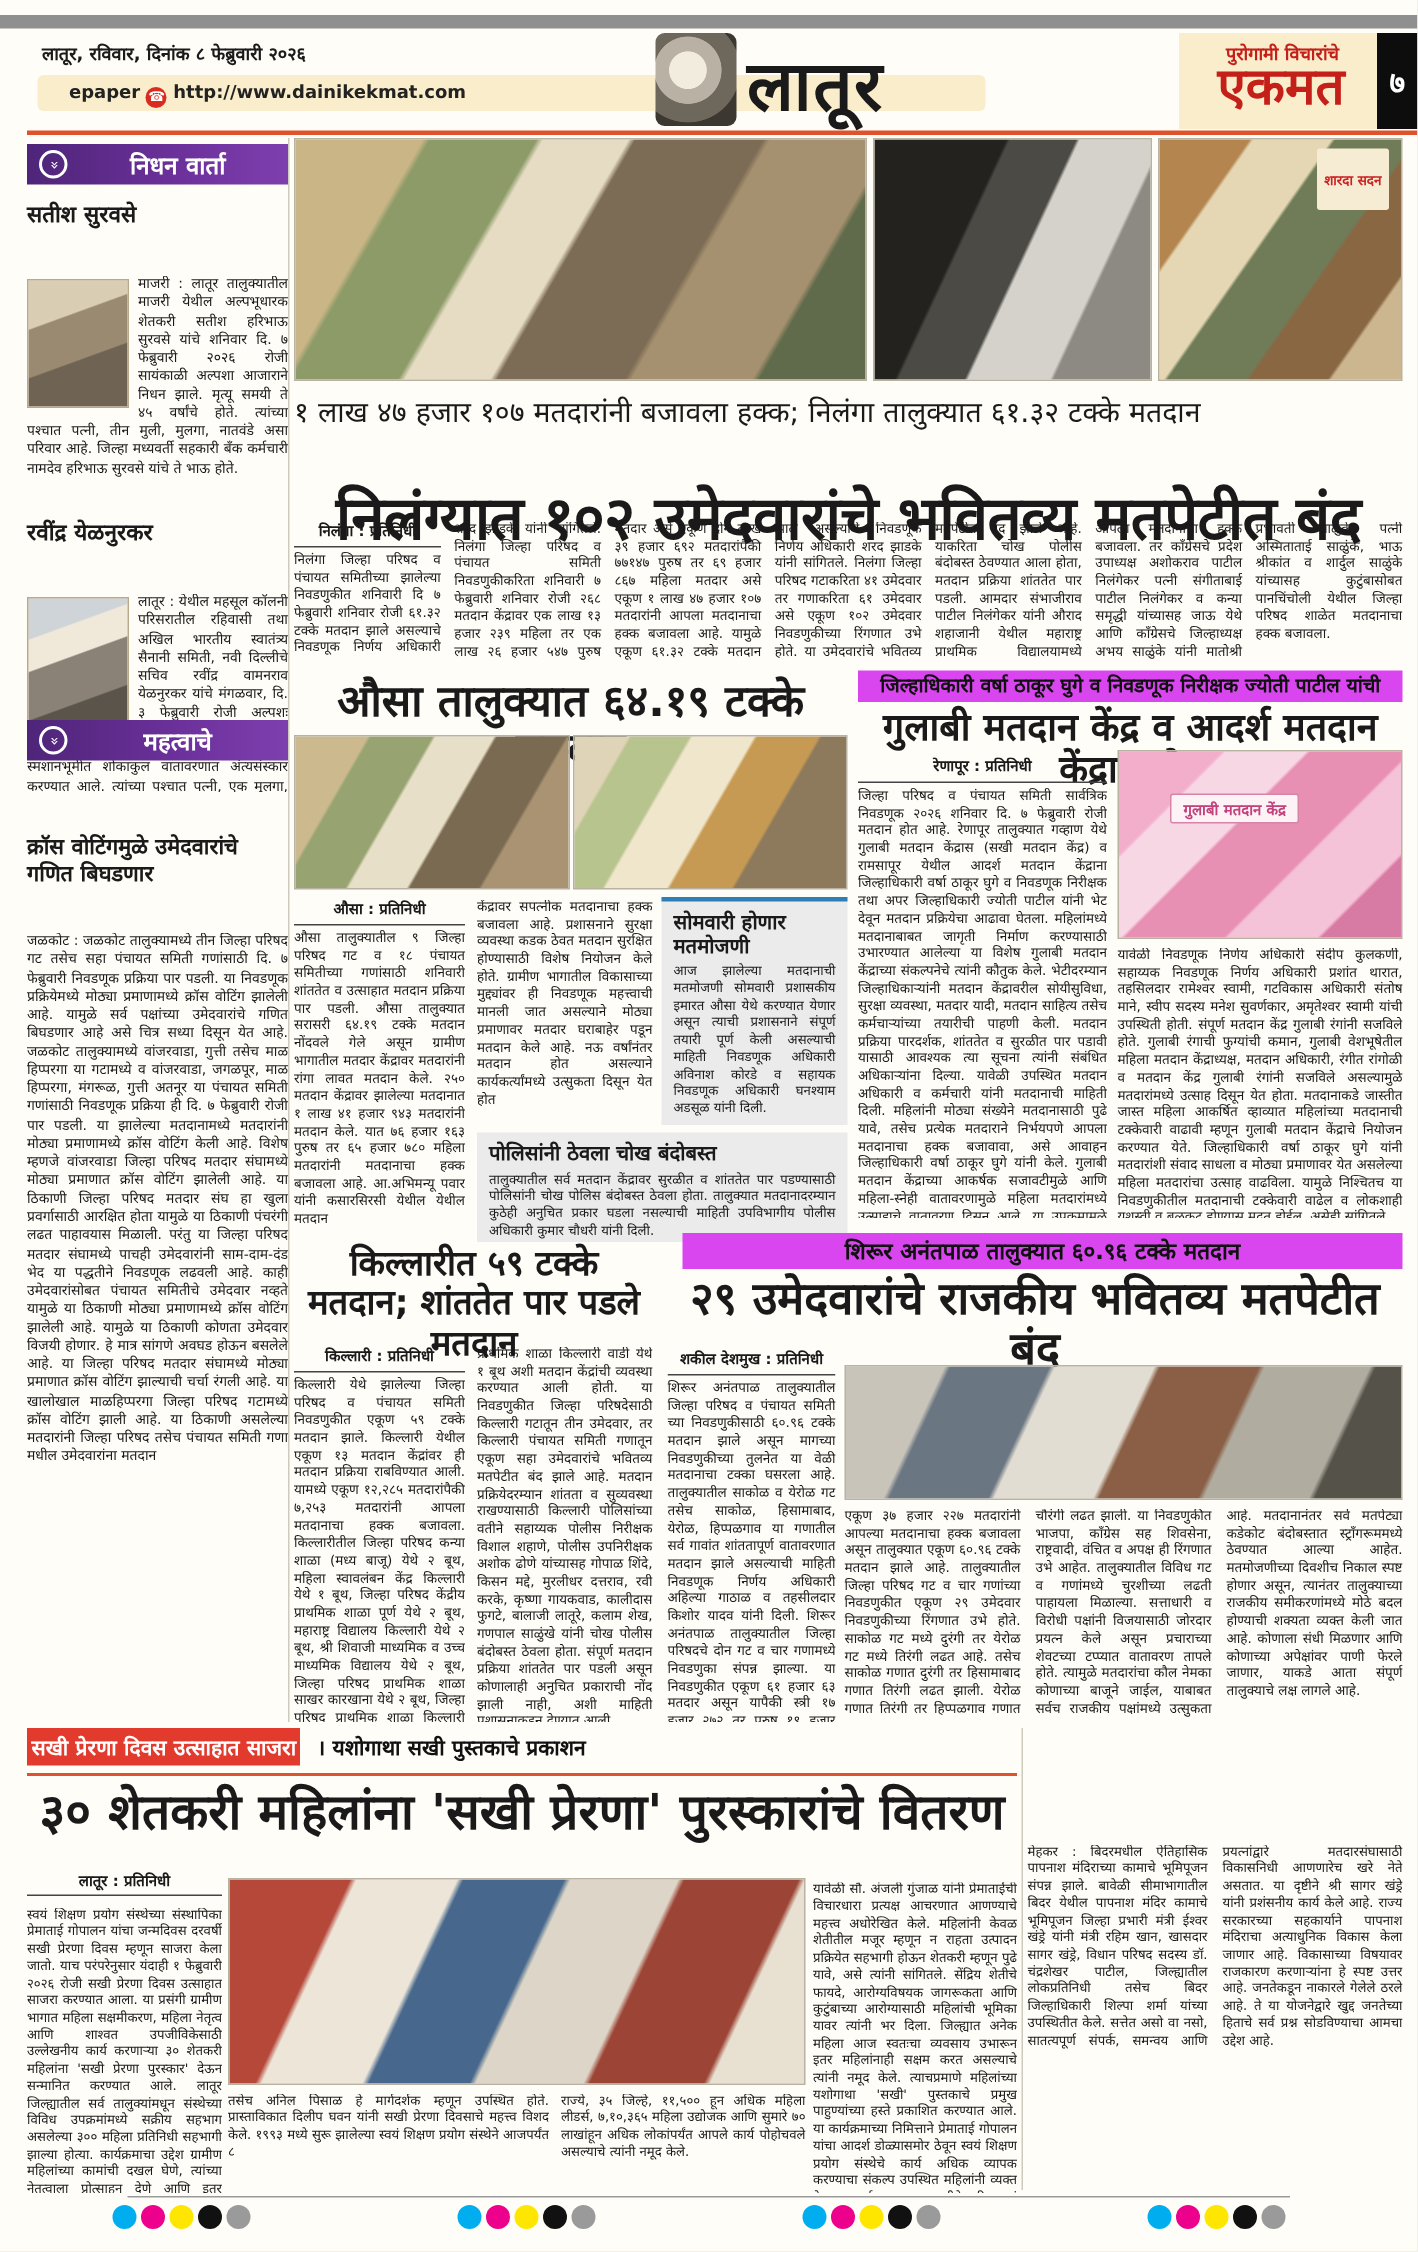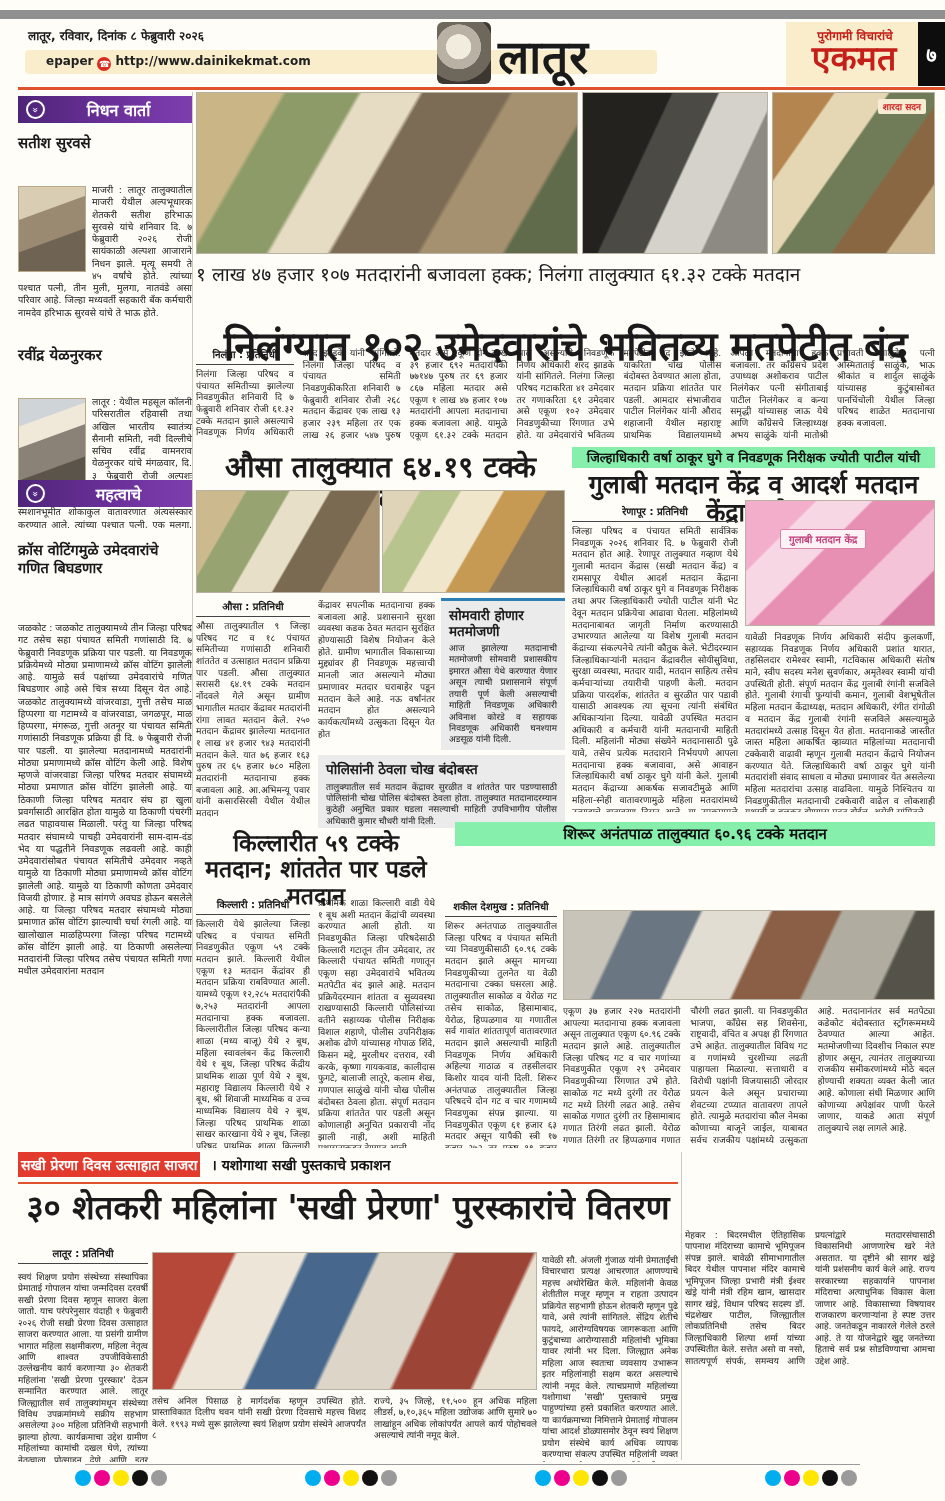--- a/index.html
+++ b/index.html
@@ -30,26 +30,26 @@
            display:flex;align-items:center;gap:8px;padding:0 8px;box-sizing:border-box;}
   .sechead .ring{width:15px;height:15px;border:2px solid #fff;border-radius:50%;flex:0 0 auto;
                  display:flex;align-items:center;justify-content:center;}
   .sechead .ring i{font-style:normal;font-size:10px;line-height:1;transform:rotate(90deg);display:block;}
   .sechead .t{flex:1;text-align:center;font-size:16px;font-weight:bold;}
   .obitname{font-size:15px;font-weight:bold;margin:8px 0 4px 0;}
   .portrait{float:left;width:66px;height:84px;margin:2px 6px 2px 0;border:1px solid #b9a98a;
             background:linear-gradient(160deg,#d9cdb4 0 30%,#9a8a72 31% 60%,#6f6354 61%);}
   .portrait2{background:linear-gradient(160deg,#cfd4d9 0 25%,#f0e8d8 26% 45%,#8a8276 46% 75%,#5a544a 76%);}
   .sbbody{font-size:9.3px;line-height:1.32;margin-top:32px;}
-  .sbhead2{font-size:14.5px;font-weight:900;line-height:1.25;margin:5px 0 5px 0;}
+  .sbhead2{font-size:14.5px;font-weight:900;line-height:1.25;margin:20px 0 5px 0;}
   .vr{width:1px;background:#cfcabe;}
   
   .ph{border:1px solid #b9b2a2;box-sizing:border-box;}
   .ph .lbl{position:absolute;top:6px;right:8px;background:#f6ecd4;color:#c22;font-size:9px;
-           font-weight:bold;padding:1px 5px;border-radius:2px;}
+           font-weight:bold;padding:14px 5px;border-radius:2px;}
   .ph1{background:linear-gradient(120deg,#c9b586 0 18%,#8d9b68 19% 34%,#e6dcc4 35% 47%,#7d6c55 48% 66%,#a5906f 67% 84%,#5f6b4a 85%);}
   .ph2{background:linear-gradient(115deg,#23221f 0 34%,#4c4a45 35% 52%,#d4d2ca 53% 74%,#8c8a82 75%);}
   .ph3{background:linear-gradient(125deg,#b5854f 0 22%,#e5d7b4 23% 42%,#6f7c57 43% 62%,#8a6743 63% 82%,#cbb690 83%);}
   .ph4{background:linear-gradient(120deg,#ccba8e 0 20%,#97a471 21% 38%,#e8dfc8 39% 55%,#7a6a52 56% 75%,#aa9372 76%);}
   .ph5{background:linear-gradient(120deg,#e0d4b8 0 15%,#b8c48e 16% 32%,#f0e6cc 33% 50%,#c79a53 51% 68%,#8d7a5c 69%);}
   .phpink{background:linear-gradient(135deg,#f2aecb 0 22%,#f8d7e5 23% 40%,#e88fb4 41% 62%,#f5c3d7 63% 82%,#d87ba4 83%);}
   .phshirur{background:linear-gradient(115deg,#c8c4ba 0 16%,#6a7682 17% 33%,#e2ddd2 34% 50%,#8a5f46 51% 67%,#b0aca0 68% 85%,#55524a 86%);}
   .phsakhi{background:linear-gradient(115deg,#b6483a 0 18%,#ece5d8 19% 34%,#47688c 35% 50%,#ddd6c8 51% 67%,#9c4435 68% 85%,#e8e0d0 86%);}
   .pinklabel{position:absolute;left:34px;top:28px;background:#fdf3f7;border:1px solid #d884a8;color:#c2427c;
              font-size:10px;font-weight:bold;padding:2px 8px;border-radius:2px;}
@@ -59,21 +59,21 @@
   .body9{font-size:9px;line-height:1.3;}
   .cols7{column-count:7;column-gap:9px;}
   .cols3{column-count:3;column-gap:10px;}
   .cols2{column-count:2;column-gap:10px;}
   .datelineb{display:block;font-weight:bold;text-align:center;border-bottom:1px solid #444;
              padding-bottom:3px;margin-bottom:4px;font-size:10px;}
   .h2a{font-size:29px;font-weight:900;text-align:center;line-height:1.1;}
   .h2b{font-size:25px;font-weight:900;text-align:center;line-height:1.1;}
   .h2c{font-size:23px;font-weight:900;text-align:center;line-height:1.15;}
   .h2d{font-size:30px;font-weight:900;text-align:center;line-height:1.1;}
-  .yellowband{background:#86efac;font-weight:900;text-align:center;color:#111;}
+  .yellowband{background:#d946ef;font-weight:900;text-align:center;color:#111;}
   .graybox{background:#ebebeb;box-sizing:border-box;padding:7px 8px;}
   .graybox .bt{font-size:13.5px;font-weight:900;line-height:1.15;margin-bottom:4px;}
   .graybox .bb{font-size:8.8px;line-height:1.3;}
   .bluetop{border-top:3px solid #2e7fb5;}
   .redband .chip{display:inline-block;background:#e23b2e;color:#fff;font-size:14px;font-weight:900;
                  padding:3px 3px;}
   .redband .rest{font-size:14px;font-weight:bold;color:#111;margin-left:6px;}
   .h2sakhi{font-size:33px;font-weight:900;text-align:center;line-height:1.1;}
   .h2bidar{font-size:23px;font-weight:900;text-align:center;line-height:1.25;}
   .footrule{left:85px;top:1464px;width:775px;height:1px;background:#9a9a9a;}
@@ -171,20 +171,21 @@
   <div class="abs body9 just hidef" style="left:745px;top:632px;width:190px;height:180px;">यावेळी निवडणूक निर्णय अधिकारी संदीप कुलकर्णी, सहाय्यक निवडणूक निर्णय अधिकारी प्रशांत थारात, तहसिलदार रामेश्वर स्वामी, गटविकास अधिकारी संतोष माने, स्वीप सदस्य मनेश सुवर्णकार, अमृतेश्वर स्वामी यांची उपस्थिती होती. संपूर्ण मतदान केंद्र गुलाबी रंगांनी सजविले होते. गुलाबी रंगाची फुग्यांची कमान, गुलाबी वेशभूषेतील महिला मतदान केंद्राध्यक्ष, मतदान अधिकारी, रंगीत रांगोळी व मतदान केंद्र गुलाबी रंगांनी सजविले असल्यामुळे मतदारांमध्ये उत्साह दिसून येत होता. मतदानाकडे जास्तीत जास्त महिला आकर्षित व्हाव्यात महिलांच्या मतदानाची टक्केवारी वाढावी म्हणून गुलाबी मतदान केंद्राचे नियोजन करण्यात येते. जिल्हाधिकारी वर्षा ठाकूर घुगे यांनी मतदारांशी संवाद साधला व मोठ्या प्रमाणावर येत असलेल्या महिला मतदारांचा उत्साह वाढविला. यामुळे निश्चितच या निवडणुकीतील मतदानाची टक्केवारी वाढेल व लोकशाही यशस्वी व बळकट होण्यास मदत होईल, असेही सांगितले.</div>
 
   <div class="abs h2c" style="left:196px;top:830px;width:240px;">किल्लारीत ५९ टक्के मतदान; शांततेत पार पडले मतदान</div>
   <div class="abs body9 just hidef" style="left:196px;top:898px;width:114px;height:250px;">
     <span class="datelineb">किल्लारी : प्रतिनिधी</span>
     <span>किल्लारी येथे झालेल्या जिल्हा परिषद व पंचायत समिती निवडणुकीत एकूण ५९ टक्के मतदान झाले. किल्लारी येथील एकूण १३ मतदान केंद्रांवर ही मतदान प्रक्रिया राबविण्यात आली. यामध्ये एकूण १२,२८५ मतदारांपैकी ७,२५३ मतदारांनी आपला मतदानाचा हक्क बजावला. किल्लारीतील जिल्हा परिषद कन्या शाळा (मध्य बाजू) येथे २ बूथ, महिला स्वावलंबन केंद्र किल्लारी येथे १ बूथ, जिल्हा परिषद केंद्रीय प्राथमिक शाळा पूर्ण येथे २ बूथ, महाराष्ट्र विद्यालय किल्लारी येथे २ बूथ, श्री शिवाजी माध्यमिक व उच्च माध्यमिक विद्यालय येथे २ बूथ, जिल्हा परिषद प्राथमिक शाळा साखर कारखाना येथे २ बूथ, जिल्हा परिषद प्राथमिक शाळा किल्लारी भाग दोन येथे १ बूथ तसेच जिल्हा परिषद</span>
   </div>
   <div class="abs body9 just hidef" style="left:318px;top:898px;width:117px;height:250px;">प्राथमिक शाळा किल्लारी वाडी येथे १ बूथ अशी मतदान केंद्रांची व्यवस्था करण्यात आली होती. या निवडणुकीत जिल्हा परिषदेसाठी किल्लारी गटातून तीन उमेदवार, तर किल्लारी पंचायत समिती गणातून एकूण सहा उमेदवारांचे भवितव्य मतपेटीत बंद झाले आहे. मतदान प्रक्रियेदरम्यान शांतता व सुव्यवस्था राखण्यासाठी किल्लारी पोलिसांच्या वतीने सहाय्यक पोलीस निरीक्षक विशाल शहाणे, पोलीस उपनिरीक्षक अशोक ढोणे यांच्यासह गोपाळ शिंदे, किसन मद्दे, मुरलीधर दत्तराव, रवी करके, कृष्णा गायकवाड, कालीदास फुगटे, बालाजी लातूरे, कलाम शेख, गणपाल साळुंखे यांनी चोख पोलीस बंदोबस्त ठेवला होता. संपूर्ण मतदान प्रक्रिया शांततेत पार पडली असून कोणालाही अनुचित प्रकाराची नोंद झाली नाही, अशी माहिती प्रशासनाकडून देण्यात आली.</div>
 
   <div class="abs yellowband" style="left:455px;top:822px;width:480px;height:24px;font-size:15px;line-height:24px;">शिरूर अनंतपाळ तालुक्यात ६०.९६ टक्के मतदान</div>
+  <div class="abs h2d" style="left:445px;top:850px;width:490px;">२९ उमेदवारांचे राजकीय भवितव्य मतपेटीत बंद</div>
   <div class="abs body9 just hidef" style="left:445px;top:900px;width:112px;height:248px;">
     <span class="datelineb">शकील देशमुख : प्रतिनिधी</span>
     <span>शिरूर अनंतपाळ तालुक्यातील जिल्हा परिषद व पंचायत समिती च्या निवडणुकीसाठी ६०.९६ टक्के मतदान झाले असून मागच्या निवडणुकीच्या तुलनेत या वेळी मतदानाचा टक्का घसरला आहे. तालुक्यातील साकोळ व येरोळ गट तसेच साकोळ, हिसामाबाद, येरोळ, हिप्पळगाव या गणातील सर्व गावांत शांततापूर्ण वातावरणात मतदान झाले असल्याची माहिती निवडणूक निर्णय अधिकारी अहिल्या गाठाळ व तहसीलदार किशोर यादव यांनी दिली. शिरूर अनंतपाळ तालुक्यातील जिल्हा परिषदचे दोन गट व चार गणामध्ये निवडणुका संपन्न झाल्या. या निवडणुकीत एकूण ६१ हजार ६३ मतदार असून यापैकी स्त्री १७ हजार २७२ तर पुरुष १९ हजार ८५५ असे</span>
   </div>
   <div class="abs ph phshirur" style="left:563px;top:910px;width:372px;height:90px;"></div>
   <div class="abs body9 cols3 just hidef" style="left:563px;top:1006px;width:372px;height:142px;">एकूण ३७ हजार २२७ मतदारांनी आपल्या मतदानाचा हक्क बजावला असून तालुक्यात एकूण ६०.९६ टक्के मतदान झाले आहे. तालुक्यातील जिल्हा परिषद गट व चार गणांच्या निवडणुकीत एकूण २९ उमेदवार निवडणुकीच्या रिंगणात उभे होते. साकोळ गट मध्ये दुरंगी तर येरोळ गट मध्ये तिरंगी लढत आहे. तसेच साकोळ गणात दुरंगी तर हिसामाबाद गणात तिरंगी लढत झाली. येरोळ गणात तिरंगी तर हिप्पळगाव गणात चौरंगी लढत झाली. या निवडणुकीत भाजपा, काँग्रेस सह शिवसेना, राष्ट्रवादी, वंचित व अपक्ष ही रिंगणात उभे आहेत. तालुक्यातील विविध गट व गणांमध्ये चुरशीच्या लढती पाहायला मिळाल्या. सत्ताधारी व विरोधी पक्षांनी विजयासाठी जोरदार प्रयत्न केले असून प्रचाराच्या शेवटच्या टप्प्यात वातावरण तापले होते. त्यामुळे मतदारांचा कौल नेमका कोणाच्या बाजूने जाईल, याबाबत सर्वच राजकीय पक्षांमध्ये उत्सुकता आहे. मतदानानंतर सर्व मतपेट्या कडेकोट बंदोबस्तात स्ट्राँगरूममध्ये ठेवण्यात आल्या आहेत. मतमोजणीच्या दिवशीच निकाल स्पष्ट होणार असून, त्यानंतर तालुक्याच्या राजकीय समीकरणांमध्ये मोठे बदल होण्याची शक्यता व्यक्त केली जात आहे. कोणाला संधी मिळणार आणि कोणाच्या अपेक्षांवर पाणी फेरले जाणार, याकडे आता संपूर्ण तालुक्याचे लक्ष लागले आहे.</div>
 
   <div class="abs redband" style="left:18px;top:1152px;width:660px;">
     <span class="chip">सखी प्रेरणा दिवस उत्साहात साजरा</span>
     <span class="rest">। यशोगाथा सखी पुस्तकाचे प्रकाशन</span>

